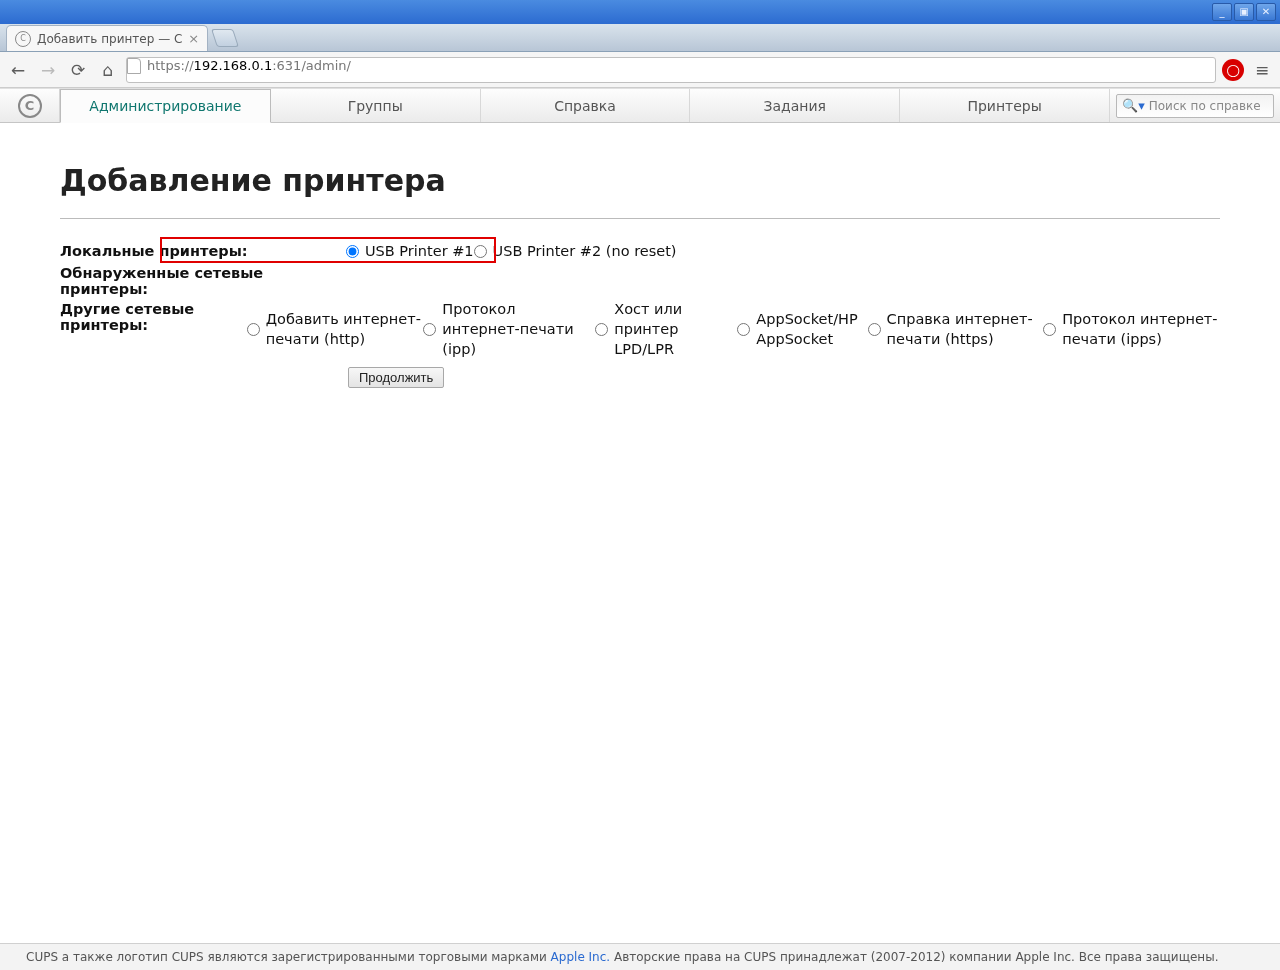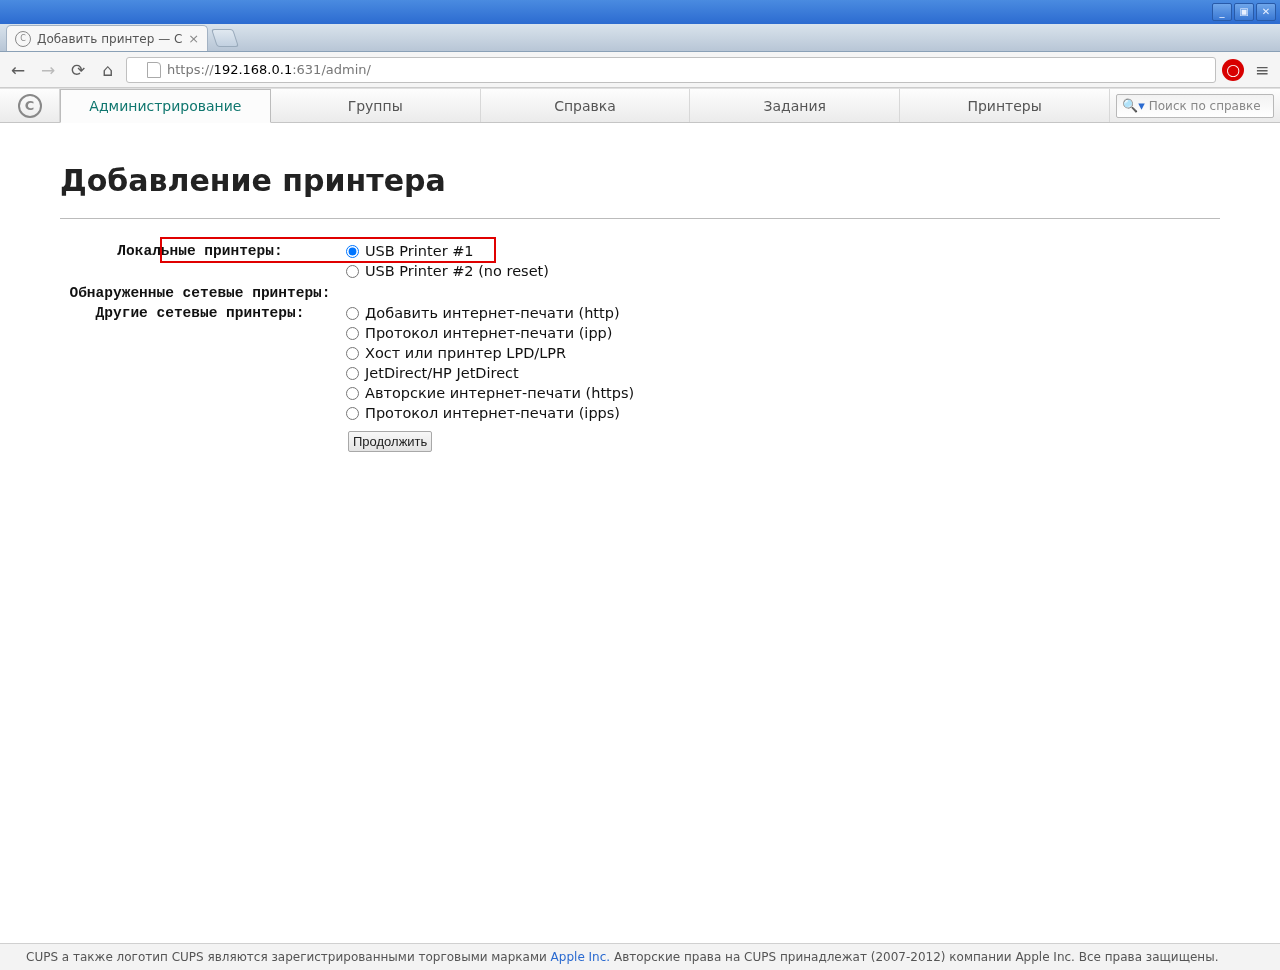--- a/index.html
+++ b/index.html
@@ -93,22 +93,22 @@
   cursor:pointer;
 }
 .tb-icon.disabled { color: #bbb; cursor: default; }
 .addr-bar {
   flex: 1;
   height: 26px;
   border: 1px solid #c0c0c0;
   border-radius: 3px;
   background: #fff;
   display: flex;
-  align-items: center;
-  padding: 0 20px;
+  align-items: flex-start;
+  padding: 0 0;
   gap: 6px;
   font-size: 13px;
 }
 .addr-bar .page-icon { width:14px;height:16px;border:1px solid #aaa;border-top-right-radius:4px; }
 .addr-url { color:#777; }
 .addr-url .host { color:#000; }
 .adblock-icon {
   width:22px;height:22px;border-radius:50%;
   background:#d80000;color:#fff;
   display:flex;align-items:center;justify-content:center;
@@ -171,39 +171,38 @@
   font-size: 30px;
   font-weight: bold;
   color: #222;
   border-bottom: 1px solid #bbb;
   padding-bottom: 20px;
   margin-bottom: 22px;
 }
 .form-row { display:flex; align-items:flex-start; margin-bottom:2px; }
 .form-label {
   width: 286px;
-  text-align: center;
+  text-align: left;
   font-weight: bold;
   font-size: 14.5px;
   color:#111;
   padding-right: 6px;
   padding-top:2px;
-  font-family:Liberation Mono, monospace;
-}
-.form-options { display:flex;flex-direction:column; }
+}
+.form-options { display:flex;flex-direction:row; }
 .opt { display:flex;align-items:center;gap:4px;font-size:14.5px;color:#111;line-height:20px; }
 .opt input[type=radio] { margin:0 2px 0 0; }
 .highlight-box {
   position:absolute;
   border:2px solid #e00000;
   pointer-events:none;
 }
 .continue-btn {
   margin-top:6px;margin-left:2px;
-  padding:2px 4px;
+  padding:2px 10px;
   background:linear-gradient(#f7f7f7,#e4e4e4);
   border:1px solid #a8a8a8;border-radius:2px;
   font-size:13px;color:#222;cursor:pointer;
 }
 
 
 .footer {
   background:#f3f3f3;
   border-top:1px solid #d0d0d0;
   font-size:12px;color:#555;
@@ -301,25 +300,25 @@
           <label class="opt">
             <input type="radio" name="printer" style="">
             <span>Протокол интернет-печати (ipp)</span>
           </label>
           <label class="opt">
             <input type="radio" name="printer" style="">
             <span>Хост или принтер LPD/LPR</span>
           </label>
           <label class="opt">
             <input type="radio" name="printer" style="">
-            <span>JetDirect/HP JetDirect</span>
-          </label>
-          <label class="opt">
-            <input type="radio" name="printer" style="">
-            <span>Авторские интернет-печати (https)</span>
+            <span>AppSocket/HP AppSocket</span>
+          </label>
+          <label class="opt">
+            <input type="radio" name="printer" style="">
+            <span>Справка интернет-печати (https)</span>
           </label>
           <label class="opt">
             <input type="radio" name="printer" style="">
             <span>Протокол интернет-печати (ipps)</span>
           </label>
         </div>
     </div>
 
     <div class="form-row">
       <div class="form-label"></div>

